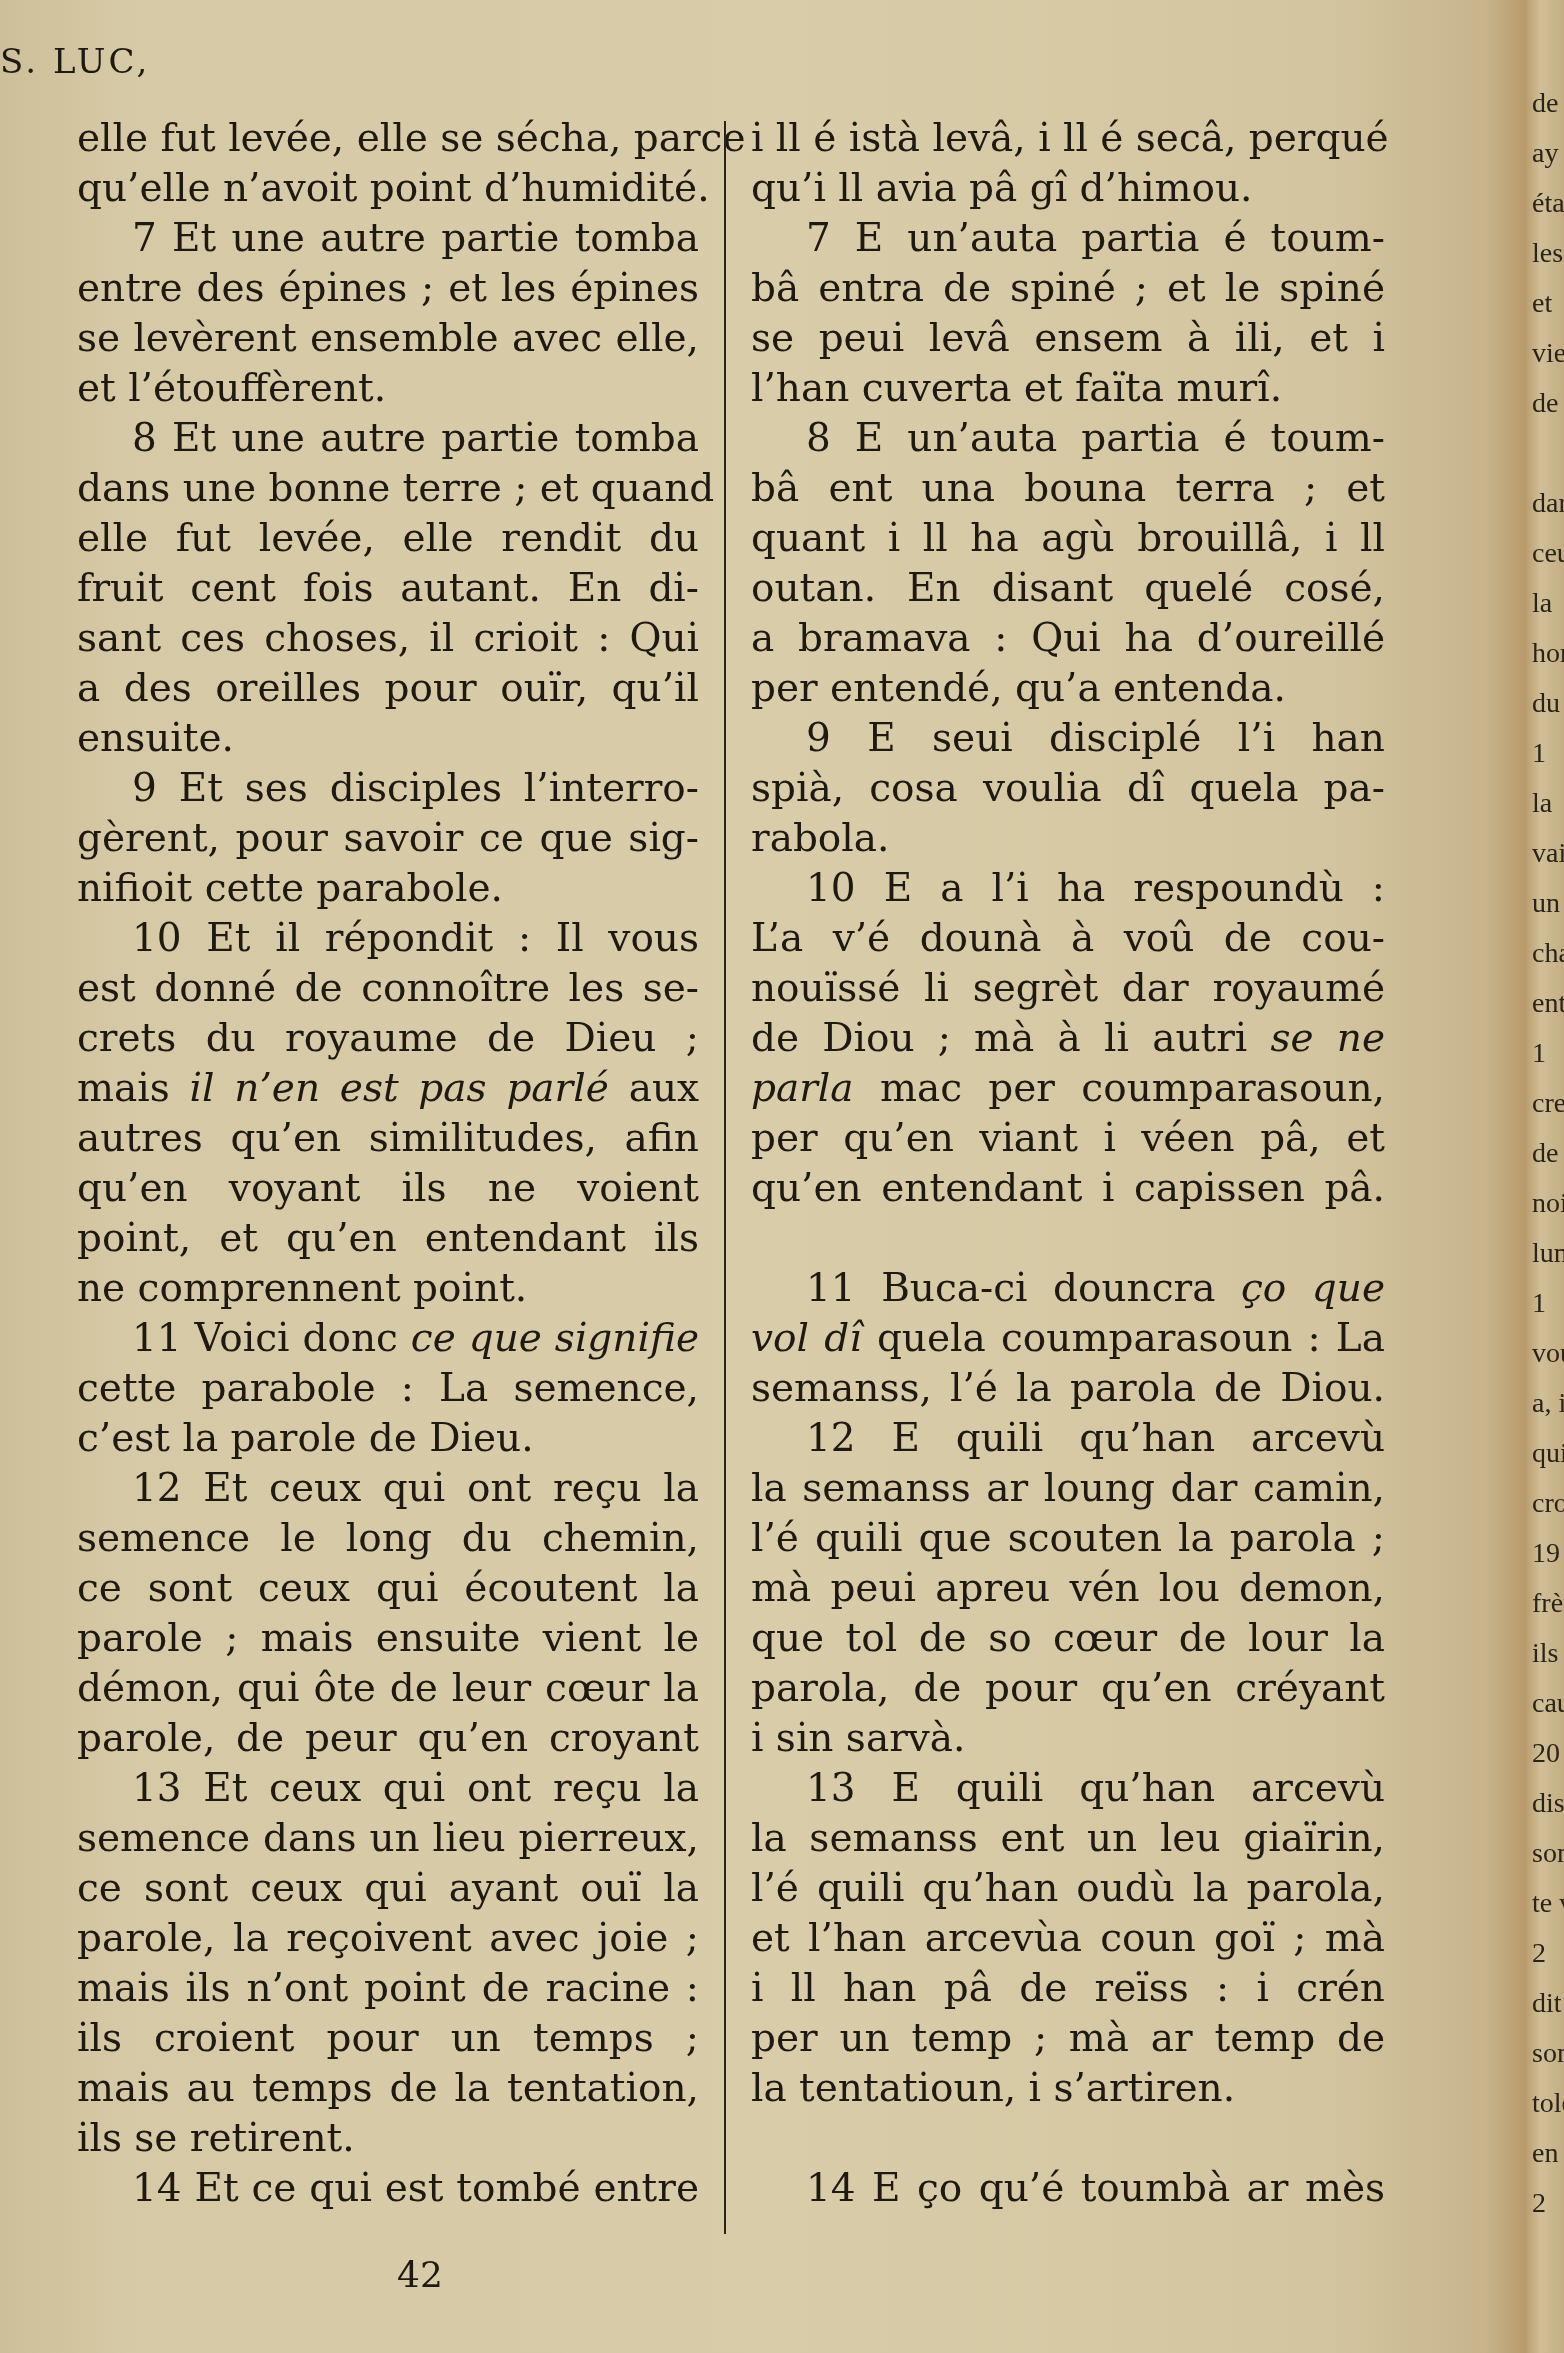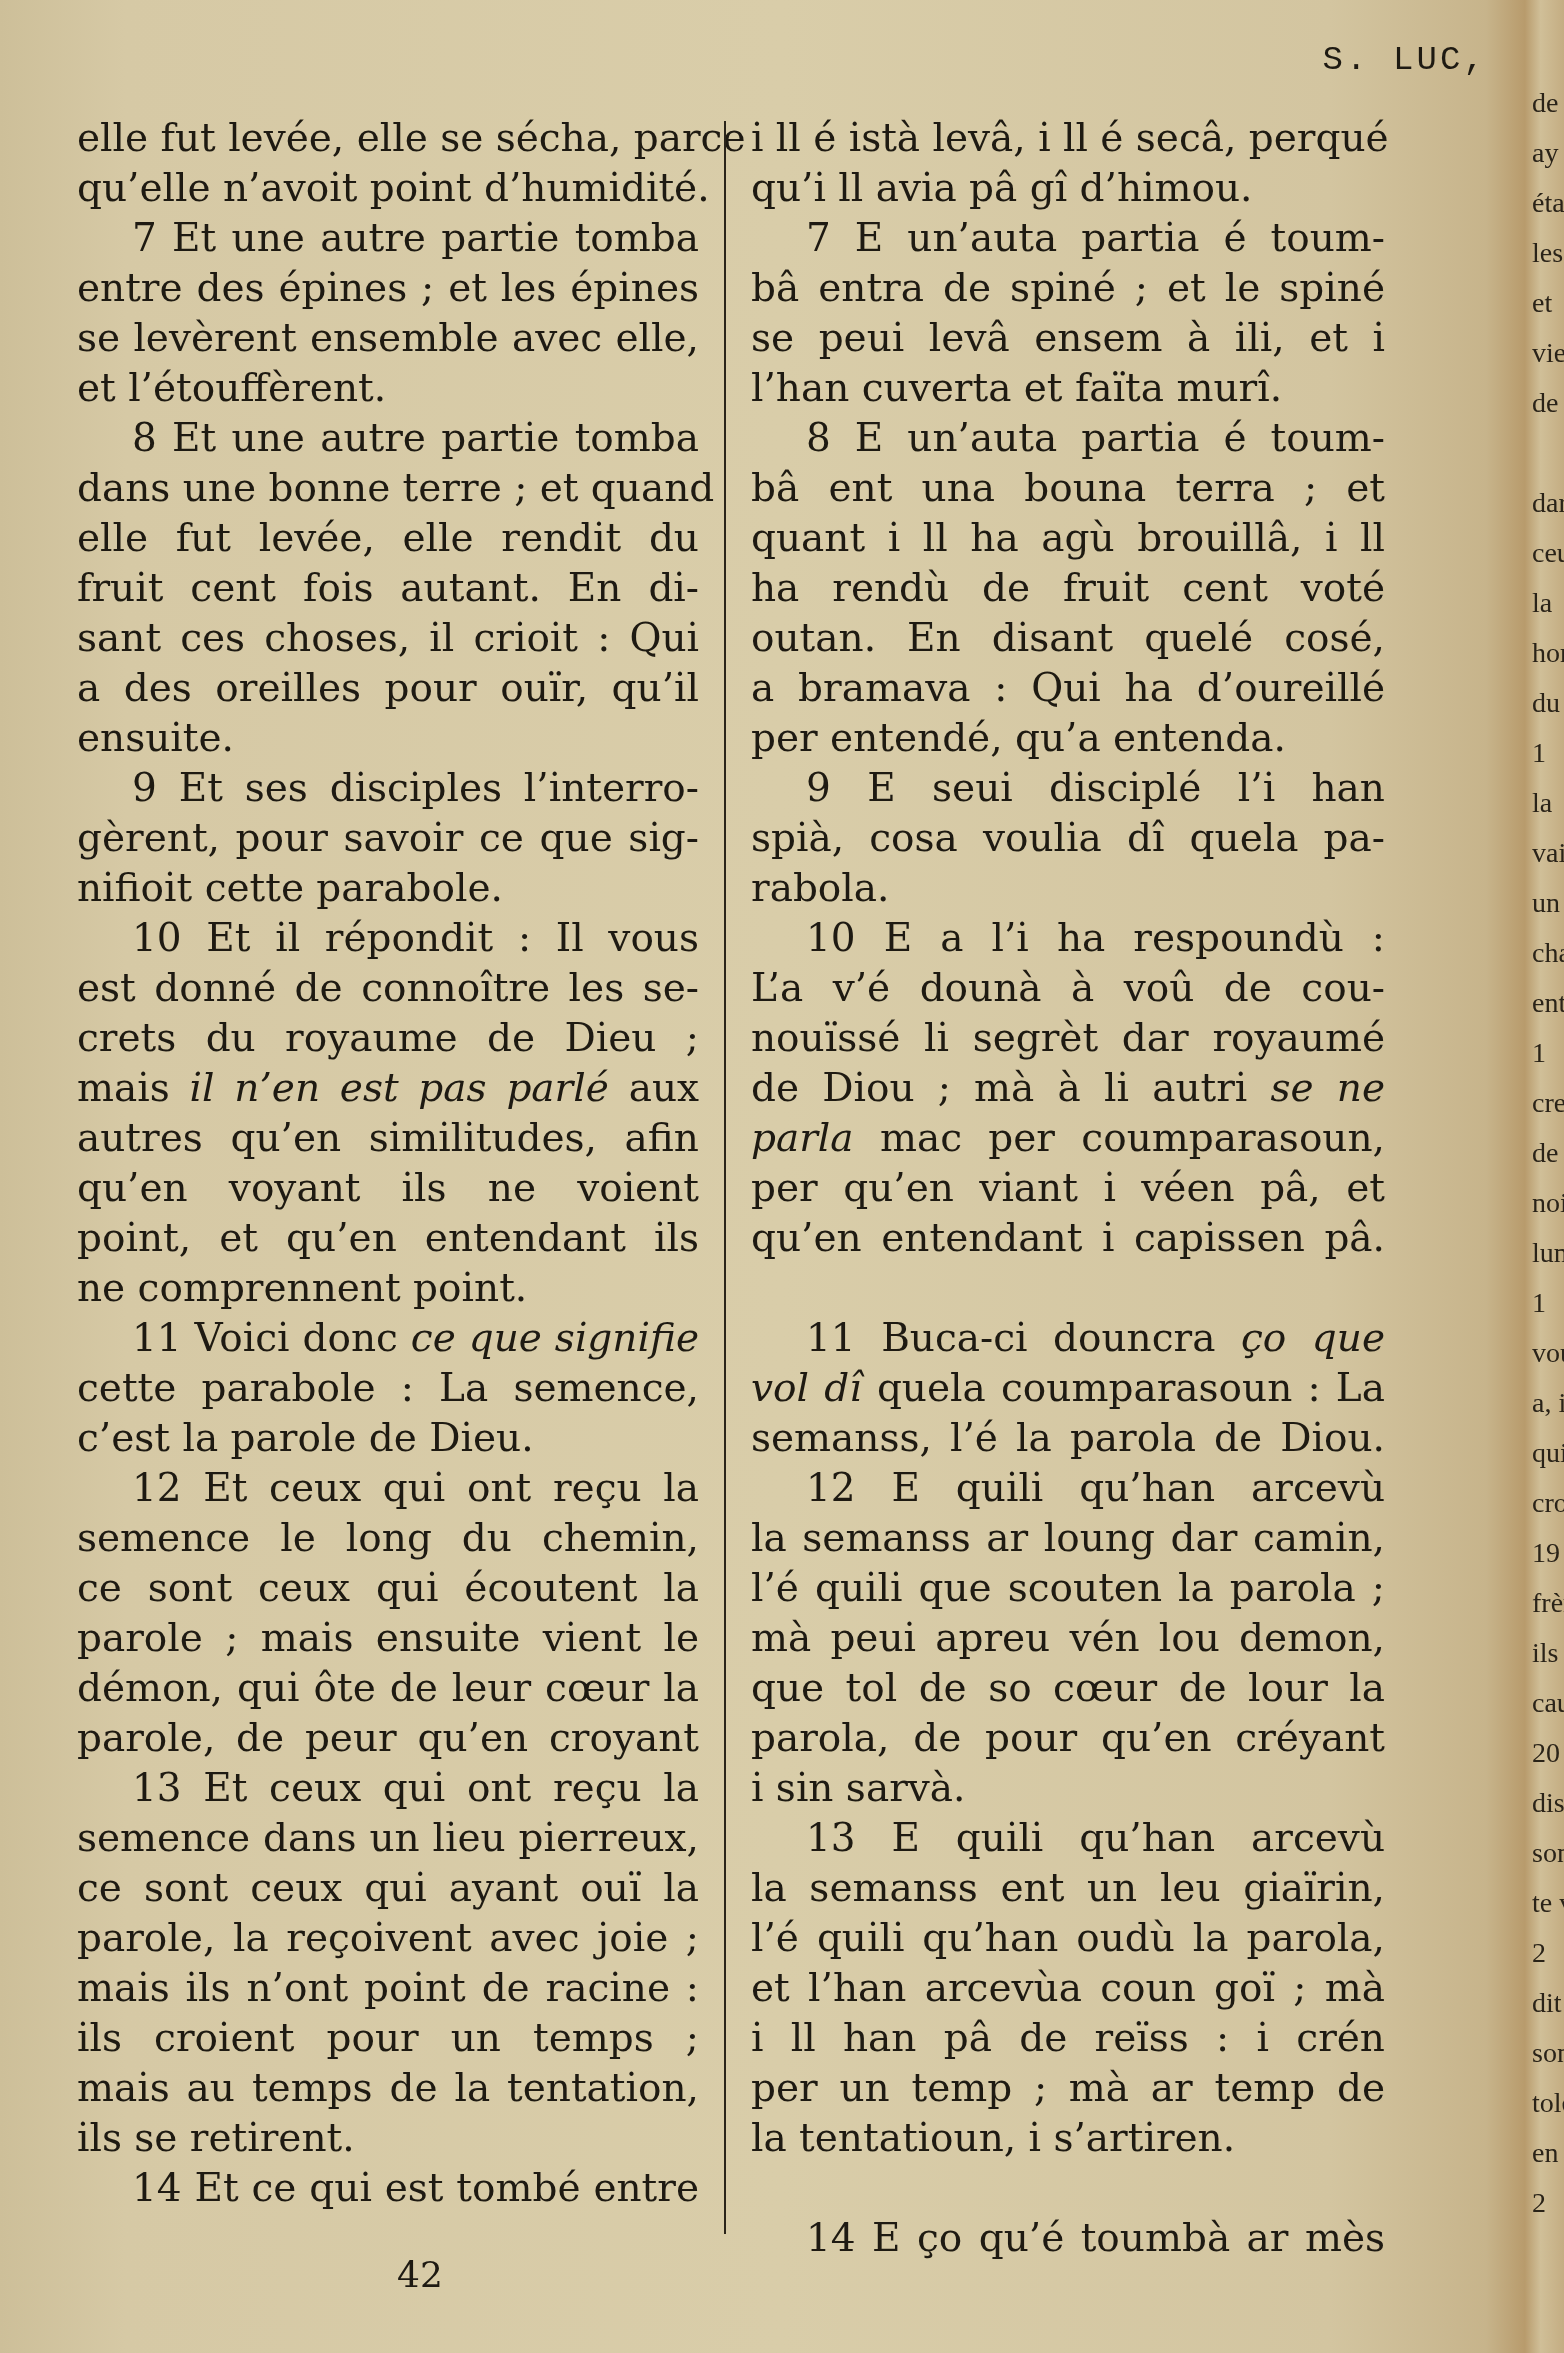--- a/index.html
+++ b/index.html
@@ -3,22 +3,22 @@
 <meta charset="utf-8">
 <style>
   html, body { margin:0; padding:0; }
   body {
     width:1565px; height:2354px; overflow:hidden; position:relative;
     background: linear-gradient(90deg, #cdbf99 0%, #d6c9a5 8%, #d9cda9 50%, #d3c5a0 85%, #c7b48b 95%, #b89b6c 97.5%, #d0bf98 98.5%, #c4ad82 100%);
     font-family: "DejaVu Serif", "Liberation Serif", serif;
     color:#1e1a12;
   }
   .header {
-    position:absolute; top:41px; left:0; width:1487px; text-align:right;
-    font-size:34px; letter-spacing:3.1px;font-family:Liberation Mono, monospace;
+    position:absolute; top:41px; left:0; width:1487px; text-align:left;
+    font-size:34px; letter-spacing:3.1px;
   }
   .col {
     position:absolute; top:113px; font-size:39px; line-height:50px;
   }
   .col.left { left:77px; width:622px; }
   .col.right { left:751px; width:634px; }
   .line { display:block; white-space:nowrap; text-align:justify; text-align-last:justify; height:50px; }
   .line.last { text-align-last:left; }
   .line.indent { padding-left:55px; }
   .gap { display:block; height:50px; }
@@ -88,21 +88,20 @@
 <div class="col right" id="rightcol">
     <span class="line ">i ll é istà levâ, i ll é secâ, perqué</span>
     <span class="line last">qu’i ll avia pâ gî d’himou.</span>
     <span class="line indent">7  E un’auta partia é toum-</span>
     <span class="line ">bâ entra de spiné ; et le spiné</span>
     <span class="line ">se peui levâ ensem à ili, et i</span>
     <span class="line last">l’han cuverta et faïta murî.</span>
     <span class="line indent">8  E un’auta partia é toum-</span>
     <span class="line ">bâ ent una bouna terra ; et</span>
     <span class="line ">quant i ll ha agù brouillâ, i ll</span>
-    <span class="line ">ha rendù de fruit cent voté</span>
     <span class="line ">outan.  En disant quelé cosé,</span>
     <span class="line ">a bramava : Qui ha d’oureillé</span>
     <span class="line last">per entendé, qu’a entenda.</span>
     <span class="line indent">9  E seui disciplé l’i han</span>
     <span class="line ">spià, cosa voulia dî quela pa-</span>
     <span class="line last">rabola.</span>
     <span class="line indent">10  E a l’i ha respoundù :</span>
     <span class="line ">L’a v’é dounà à voû de cou-</span>
     <span class="line ">nouïssé li segrèt dar royaumé</span>
     <span class="line ">de Diou ; mà à li autri <i>se ne</i></span>

